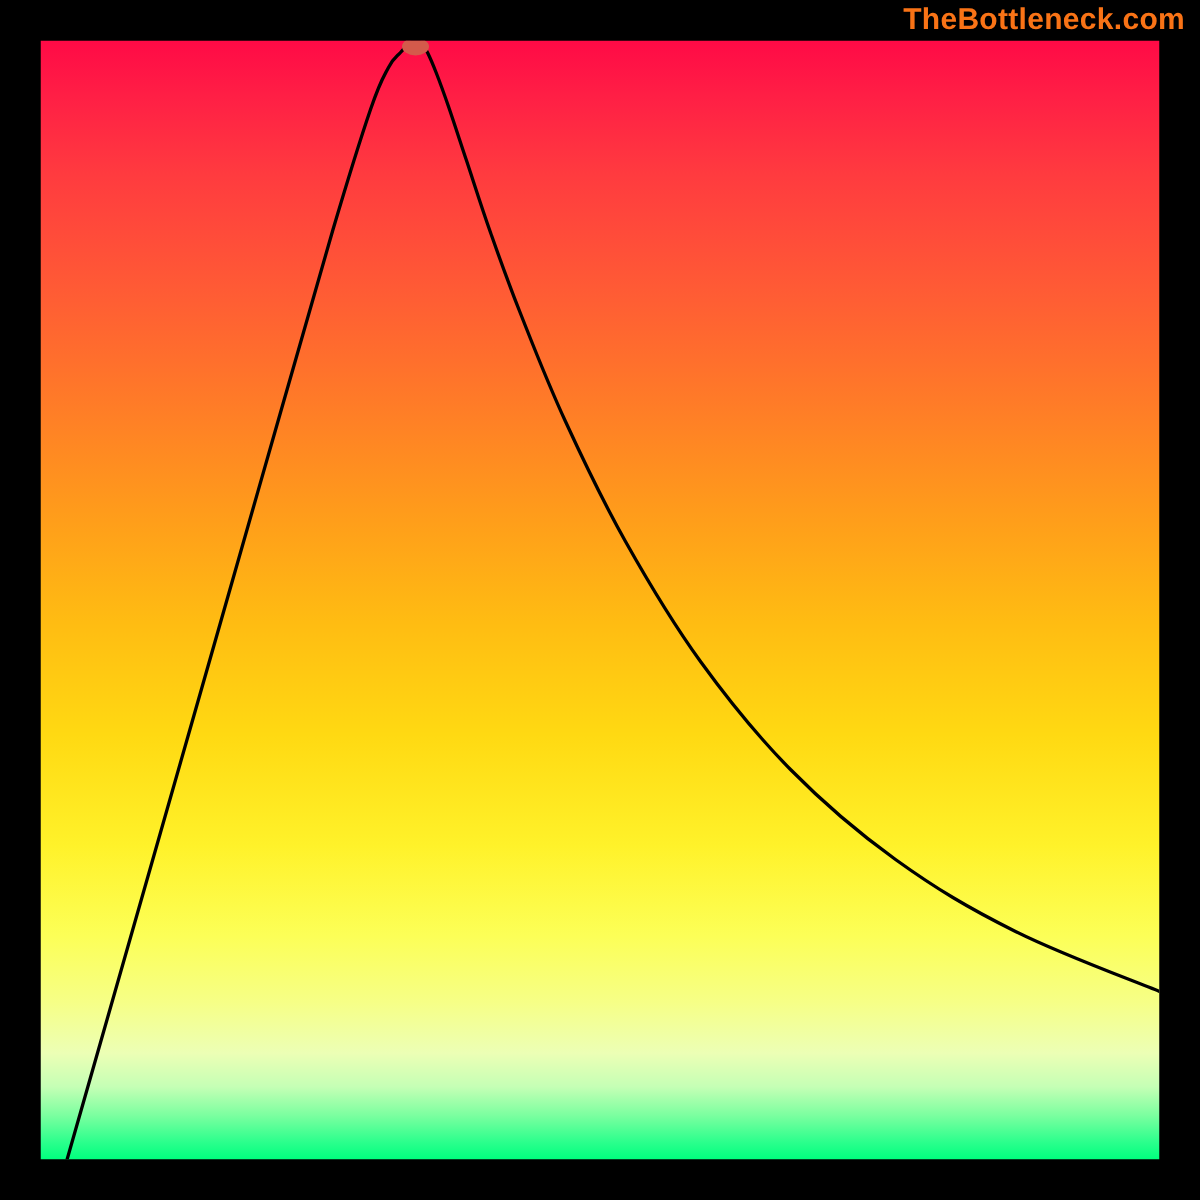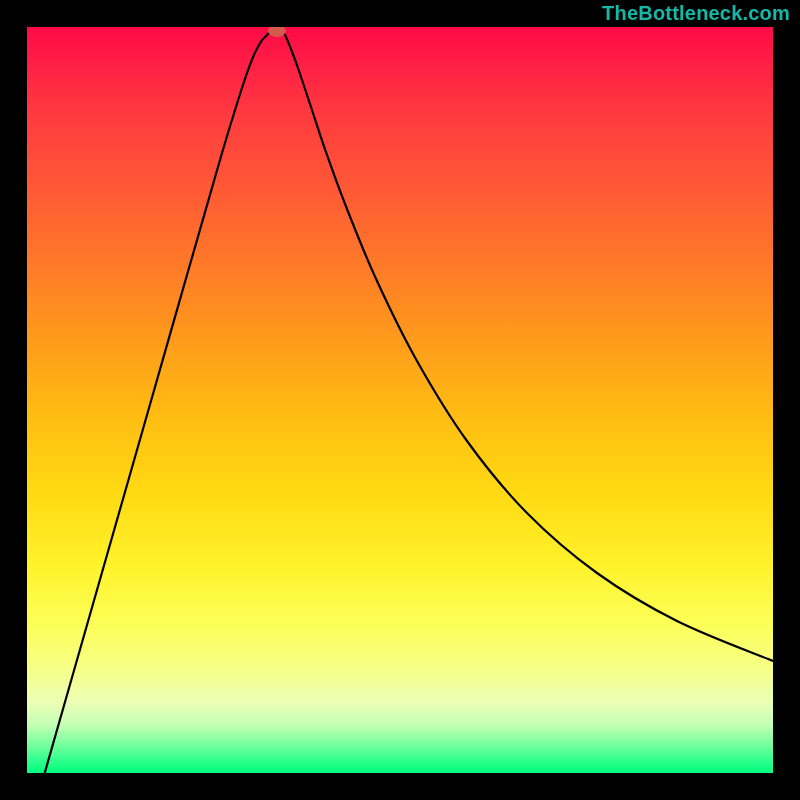--- a/index.html
+++ b/index.html
@@ -59,21 +59,21 @@
     width: 746px;
     height: 746px;
   }
   .watermark {
     position: absolute;
     top: 2px;
     right: 10px;
     font-family: Arial, Helvetica, sans-serif;
     font-size: 20px;
     font-weight: 600;
-    color: #14b8a6;
+    color: #f97316;
     letter-spacing: 0.2px;
   }
 </style>
 </head>
 <body>
 
 <div class="frame">
   <div class="plot">
     <div class="gradient"></div>
     <svg class="curve" viewBox="0 0 746 746" preserveAspectRatio="none">

